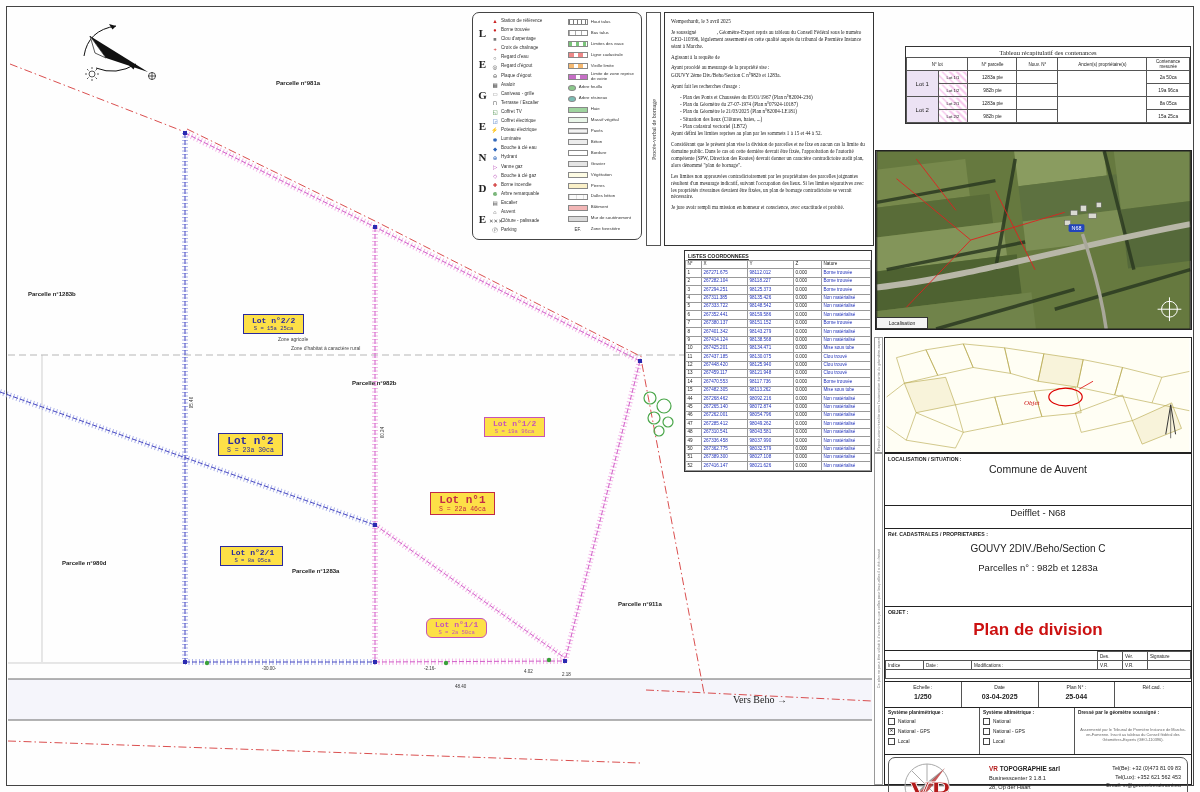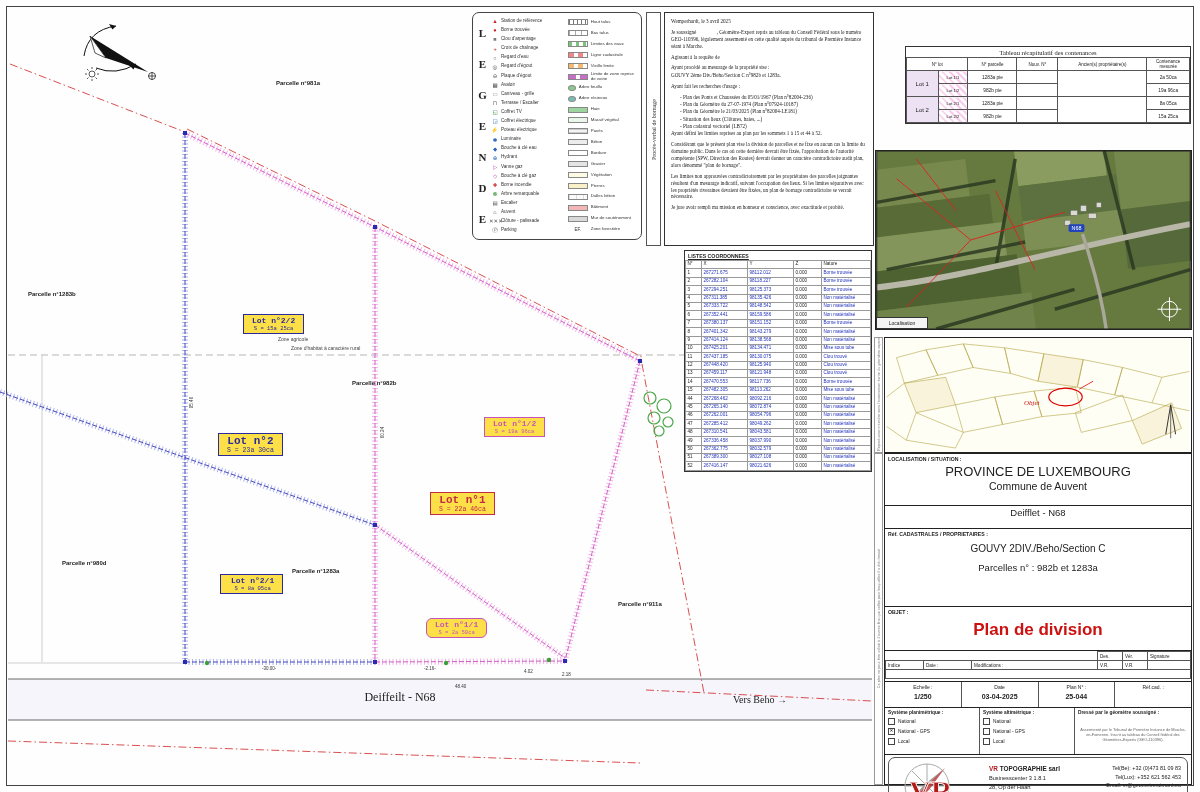--- a/index.html
+++ b/index.html
@@ -222,21 +222,21 @@
       <div class="lot pink" style="left: 468px; top: 417px;">
         <div class="ln">Lot n°1/2</div>
         <div class="ls">S = 19a 96ca</div>
       </div>
 
       <div class="lot red big" style="left: 430px; top: 492px;">
         <div class="ln">Lot n°1</div>
         <div class="ls">S = 22a 46ca</div>
       </div>
 
-      <div class="lot blue" style="left: 220px; top: 574px; padding-left: 10px;">
+      <div class="lot blue" style="left: 220px; top: 546px; padding-left: 10px;">
         <div class="ln">Lot n°2/1</div>
         <div class="ls">S = 8a 05ca</div>
       </div>
 
       <div class="lot pink" style="left: 410px; top: 618px; border-radius: 6px;">
         <div class="ln">Lot n°1/1</div>
         <div class="ls">S = 2a 50ca</div>
       </div>
     </div>
   <div class="zone" style="left:278px;top:336px">Zone agricole</div>
@@ -244,21 +244,20 @@
   <div>
 
   <div class="dim" style="left: 262px; top: 666px;">-30.00-</div>
       <div class="dim" style="left: 424px; top: 666px;">-2.16-</div>
       <div class="dim" style="left: 524px; top: 669px;">4.02</div>
       <div class="dim" style="left: 562px; top: 672px;">2.18</div>
       <div class="dim" style="left: 455px; top: 684px;">48.40</div>
       <div class="dim" style="left: 377px; top: 430px; transform: rotate(-90deg);">60.24</div>
       <div class="dim" style="left: 186px; top: 400px; transform: rotate(-90deg);">95.46</div>
     </div>
-  <div id="road-label">Deiffeilt - N68</div>
   <div id="direction-label">Vers Beho →</div>
 
   <div id="legend">
     <div class="letters">
 
     <span>L</span>
         <span>E</span>
         <span>G</span>
         <span>E</span>
         <span>N</span>
@@ -849,21 +848,20 @@
   <div class="vnote" style="left:874px;top:337px;height:116px">
     <span>Reproduction interdite sans l'autorisation écrite du géomètre-expert</span>
   </div>
   <div class="vnote" style="left:874px;top:453px;height:332px">
     <span>Ce plan ne peut être utilisé à d'autres fins que celles pour lesquelles il a été dressé</span>
   </div>
 
   <div id="titleblock">
     <div class="tb-sec" style="height:52px">
       <div class="tb-h">LOCALISATION / SITUATION :</div>
-      <div class="tb-center" id="tb-province">PROVINCE DE LUXEMBOURG</div>
       <div class="tb-center" id="tb-commune">Commune de Auvent</div>
     </div>
     <div class="tb-sec" style="height:22px">
       <div class="tb-center" id="tb-lieu">Deifflet - N68</div>
     </div>
     <div class="tb-sec" style="height:78px">
       <div class="tb-h">Réf. CADASTRALES / PROPRIETAIRES :</div>
       <div class="tb-center" id="tb-section">GOUVY 2DIV./Beho/Section C</div>
       <div class="tb-center" id="tb-parcelles">Parcelles n° : 982b et 1283a</div>
     </div>

